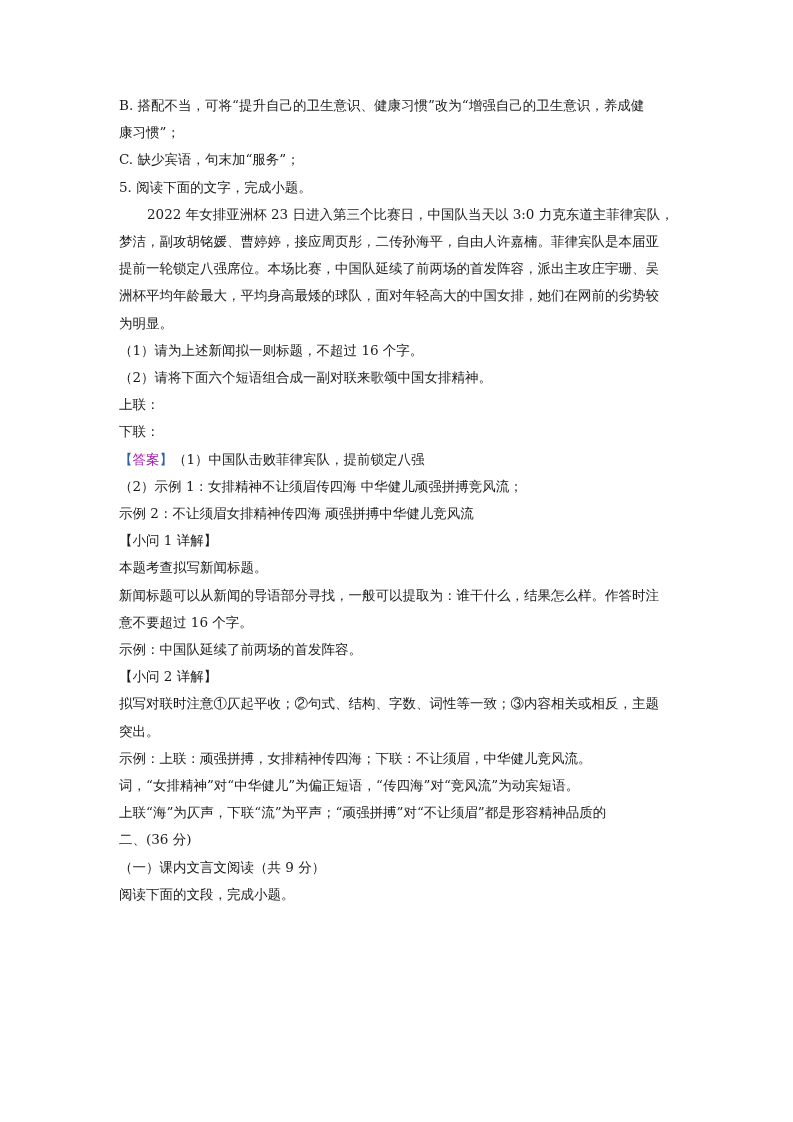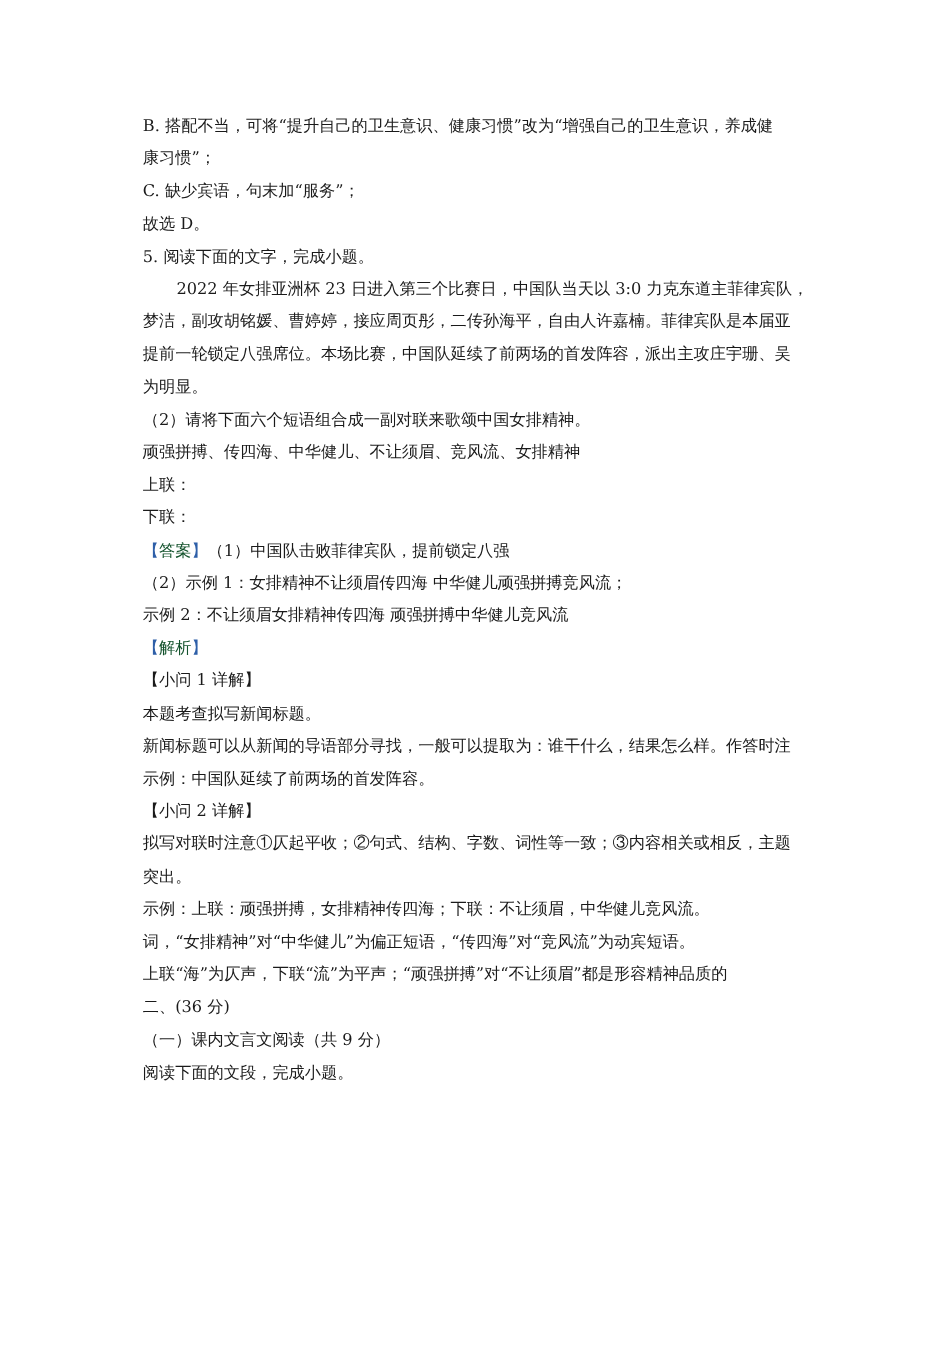--- a/index.html
+++ b/index.html
@@ -5,52 +5,52 @@
     html, body { margin: 0; padding: 0; background: #ffffff; }
     body { width: 793px; height: 1122px; position: relative; overflow: hidden; }
     .page {
       position: absolute; left: 119px; top: 92px; width: 560px;
       font-family: "DejaVu Serif", "Liberation Serif", serif;
       font-size: 13.5px; color: #1a1a1a; line-height: 27.2px;
     }
     .line { white-space: nowrap; }
     .indent { text-indent: 28px; }
     .tag-brk { color: #2e5fa8; }
-    .tag-txt { color: #14532d; }
+    .tag-txt { color: #a21caf; }
   </style>
 </head>
 <body>
 
 <div class="page">
   <div class="line">B. 搭配不当，可将“提升自己的卫生意识、健康习惯”改为“增强自己的卫生意识，养成健</div>
   <div class="line">康习惯”；</div>
   <div class="line">C. 缺少宾语，句末加“服务”；</div>
-  <div class="line">故选 D。</div>
 
   <div class="line">5.  阅读下面的文字，完成小题。</div>
   <div class="line indent">2022 年女排亚洲杯 23 日进入第三个比赛日，中国队当天以 3:0 力克东道主菲律宾队，</div>
   <div class="line">梦洁，副攻胡铭媛、曹婷婷，接应周页彤，二传孙海平，自由人许嘉楠。菲律宾队是本届亚</div>
   <div class="line">提前一轮锁定八强席位。本场比赛，中国队延续了前两场的首发阵容，派出主攻庄宇珊、吴</div>
+  <div class="line">洲杯平均年龄最大，平均身高最矮的球队，面对年轻高大的中国女排，她们在网前的劣势较</div>
   <div class="line">为明显。</div>
+  <div class="line">（1）请为上述新闻拟一则标题，不超过 16 个字。</div>
   <div class="line">（2）请将下面六个短语组合成一副对联来歌颂中国女排精神。</div>
-  <div class="line">顽强拼搏、传四海、中华健儿、不让须眉、竞风流、女排精神</div>
   <div class="line">上联：</div>
   <div class="line">下联：</div>
 
   <div class="line">
     <span><span class="tag-brk">【</span><span class="tag-txt">答案</span><span class="tag-brk">】</span></span><span>（1）中国队击败菲律宾队，提前锁定八强</span>
   </div>
   <div class="line">（2）示例 1：女排精神不让须眉传四海  中华健儿顽强拼搏竞风流；</div>
   <div class="line">示例 2：不让须眉女排精神传四海  顽强拼搏中华健儿竞风流</div>
 
-  <div class="line"><span class="tag-brk">【</span><span class="tag-txt">解析</span><span class="tag-brk">】</span></div>
 
   <div class="line">【小问 1 详解】</div>
   <div class="line">本题考查拟写新闻标题。</div>
   <div class="line">新闻标题可以从新闻的导语部分寻找，一般可以提取为：谁干什么，结果怎么样。作答时注</div>
+  <div class="line">意不要超过 16 个字。</div>
   <div class="line">示例：中国队延续了前两场的首发阵容。</div>
 
   <div class="line">【小问 2 详解】</div>
   <div class="line">拟写对联时注意①仄起平收；②句式、结构、字数、词性等一致；③内容相关或相反，主题</div>
   <div class="line">突出。</div>
   <div class="line">示例：上联：顽强拼搏，女排精神传四海；下联：不让须眉，中华健儿竞风流。</div>
   <div class="line">词，“女排精神”对“中华健儿”为偏正短语，“传四海”对“竞风流”为动宾短语。</div>
   <div class="line">上联“海”为仄声，下联“流”为平声；“顽强拼搏”对“不让须眉”都是形容精神品质的</div>
 
   <div class="line">二、(36 分)</div>

